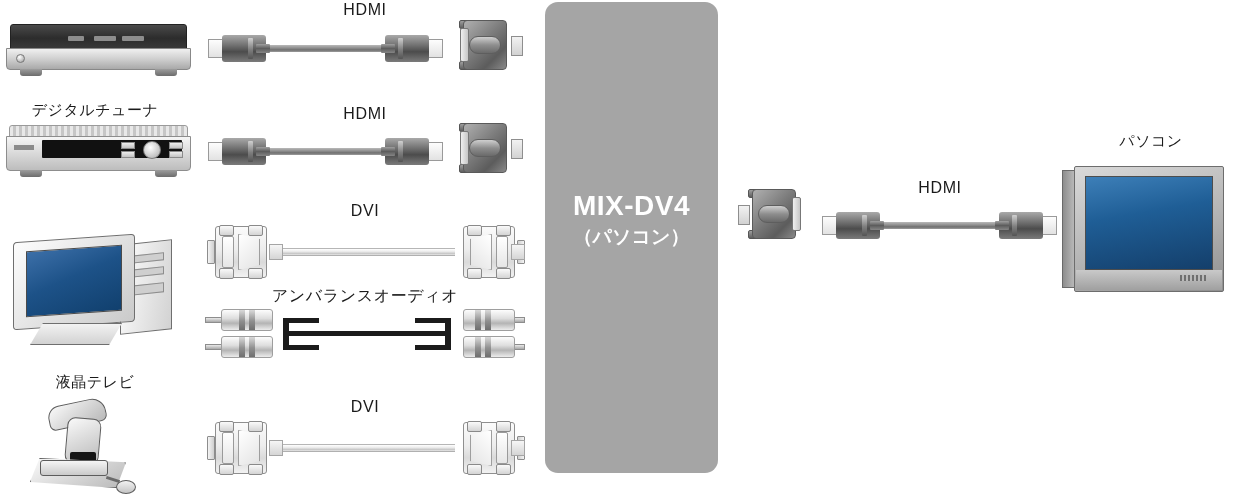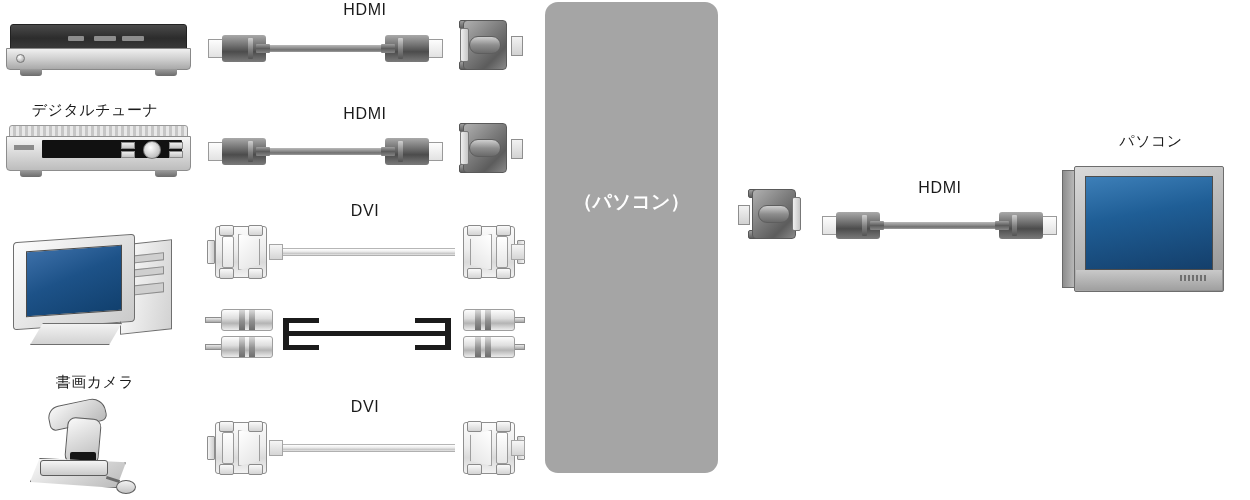--- a/index.html
+++ b/index.html
@@ -316,21 +316,21 @@
   <div class="abs pc" style="left:8px;top:226px;">
     <div class="tower"></div>
     <div class="bay" style="left:122px;top:28px;width:34px;height:8px;"></div>
     <div class="bay" style="left:122px;top:42px;width:34px;height:8px;"></div>
     <div class="bay" style="left:122px;top:58px;width:34px;height:10px;"></div>
     <div class="mon-out"></div>
     <div class="scr"></div>
     <div class="base"></div>
   </div>
 
-  <div class="abs label" style="left:0px;top:373px;width:190px;">書画カメラ</div>
+  <div class="abs label" style="left:0px;top:373px;width:190px;">液晶テレビ</div>
   <div class="abs cam" style="left:18px;top:396px;">
     <div class="piece head"></div>
     <div class="piece arm"></div>
     <div class="lens"></div>
     <div class="piece base"></div>
     <div class="piece plate"></div>
     <div class="cord"></div>
     <div class="mouse"></div>
   </div>
 
@@ -404,20 +404,21 @@
         <div class="scr s2"></div>
       <div class="scr s3"></div>
         <div class="scr s4"></div>
       <div class="blade"></div>
         <div class="pad"></div>
         <div class="tab"></div>
         <div class="tail"></div>
     </div>
   </div>
 
+  <div class="abs cable-label" style="left:205px;top:286px;width:320px;">アンバランスオーディオ</div>
   <div class="abs rca-wrap" style="left:205px;top:308px;">
     <div class="rca-line" style="left:78px;top:10px;width:6px;height:32px;"></div>
     <div class="rca-line" style="left:78px;top:10px;width:36px;height:5px;"></div>
     <div class="rca-line" style="left:78px;top:37px;width:36px;height:5px;"></div>
     <div class="rca-line" style="left:78px;top:23px;width:168px;height:5px;"></div>
     <div class="rca-line" style="left:240px;top:10px;width:6px;height:32px;"></div>
     <div class="rca-line" style="left:210px;top:10px;width:36px;height:5px;"></div>
     <div class="rca-line" style="left:210px;top:37px;width:36px;height:5px;"></div>
     <div class="rca-plug l" style="left:0;top:1px;">
         <div class="pin"></div>
@@ -467,20 +468,21 @@
         <div class="scr s4"></div>
       <div class="blade"></div>
         <div class="pad"></div>
         <div class="tab"></div>
         <div class="tail"></div>
     </div>
   </div>
 
   <div class="abs matrix">
     <div class="matrix-text">
+      <div class="matrix-title">MIX-DV4</div>
       <div class="matrix-sub">（パソコン）</div>
     </div>
   </div>
 
   <div class="abs dviad face-left" style="left:744px;top:183px;">
     <div class="ear e1"></div>
       <div class="ear e2"></div>
     <div class="shell"></div>
       <div class="oval"></div>
     <div class="pins"></div>

